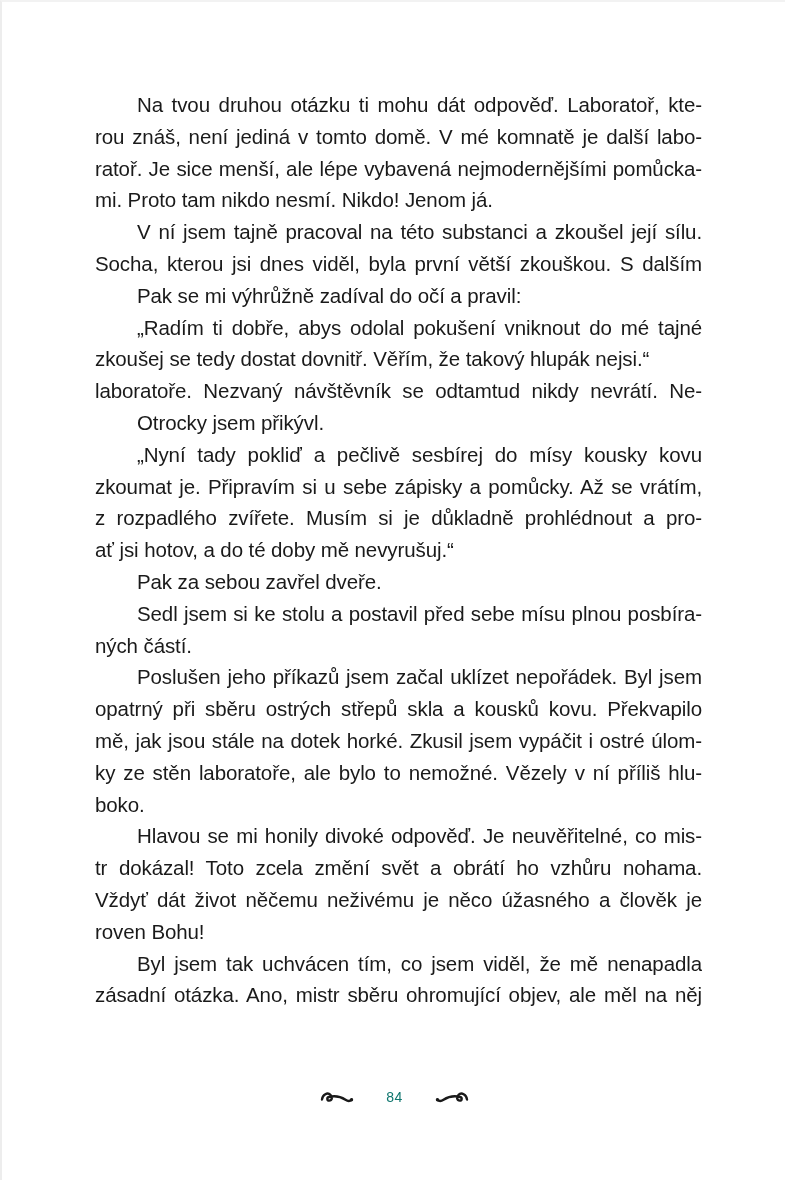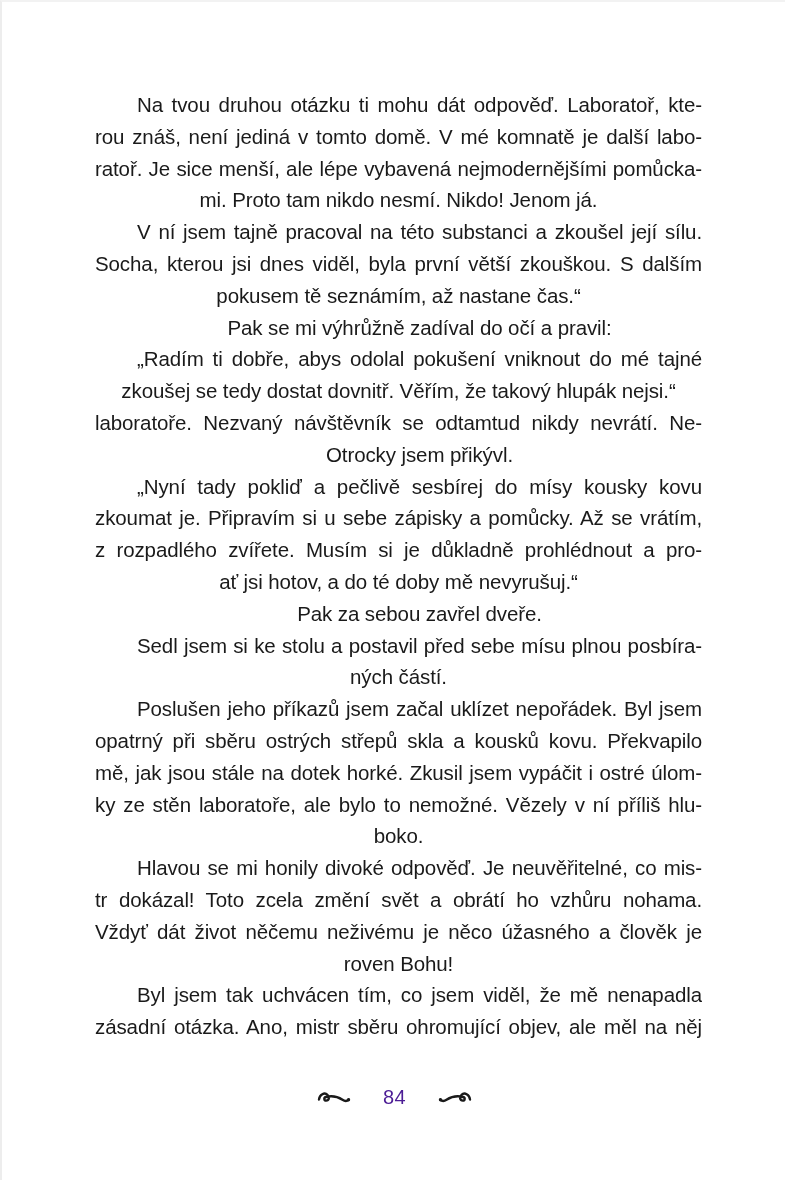--- a/index.html
+++ b/index.html
@@ -28,21 +28,21 @@
     left: 93px;
     width: 607px;
     font-size: 20.5px;
     letter-spacing: -0.1px;
   }
   .para { margin: 0; }
   .line {
     height: 31.8px;
     line-height: 31.8px;
     overflow: hidden;
-    text-align: center;
+    text-align: left;
     white-space: normal;
   }
   .line.j {
     text-align: justify;
     text-align-last: justify;
   }
   .line.first {
     text-indent: 42px;
   }
   .footer {
@@ -50,22 +50,22 @@
     top: 1078px;
     left: 0;
     width: 785px;
     height: 34px;
     display: flex;
     align-items: center;
     justify-content: center;
     gap: 32px;
   }
   .page-num {
-    font-size: 20px;
-    color: #4c1d95;
+    font-size: 14px;
+    color: #0f766e;
     letter-spacing: 0.5px;
   }
   .orn {
     display: inline-flex;
     align-items: center;
   }
   .orn svg { display: block; }
   .orn.mir svg { transform: scaleX(-1); }
 </style>
 </head>
@@ -76,21 +76,20 @@
   <div class="text-block">
       <div class="para">
         <div class="line j first">Na tvou druhou otázku ti mohu dát odpověď. Laboratoř, kte-</div>
         <div class="line j">rou znáš, není jediná v tomto domě. V mé komnatě je další labo-</div>
         <div class="line j">ratoř. Je sice menší, ale lépe vybavená nejmodernějšími pomůcka-</div>
         <div class="line">mi. Proto tam nikdo nesmí. Nikdo! Jenom já.</div>
       </div>
       <div class="para">
         <div class="line j first">V ní jsem tajně pracoval na této substanci a zkoušel její sílu.</div>
         <div class="line j">Socha, kterou jsi dnes viděl, byla první větší zkouškou. S dalším</div>
-        <div class="line">pokusem tě seznámím, až nastane čas.“</div>
       </div>
       <div class="para">
         <div class="line first">Pak se mi výhrůžně zadíval do očí a pravil:</div>
       </div>
       <div class="para">
         <div class="line j first">„Radím ti dobře, abys odolal pokušení vniknout do mé tajné</div>
         <div class="line">zkoušej se tedy dostat dovnitř. Věřím, že takový hlupák nejsi.“</div>
         <div class="line j">laboratoře. Nezvaný návštěvník se odtamtud nikdy nevrátí. Ne-</div>
       </div>
       <div class="para">

